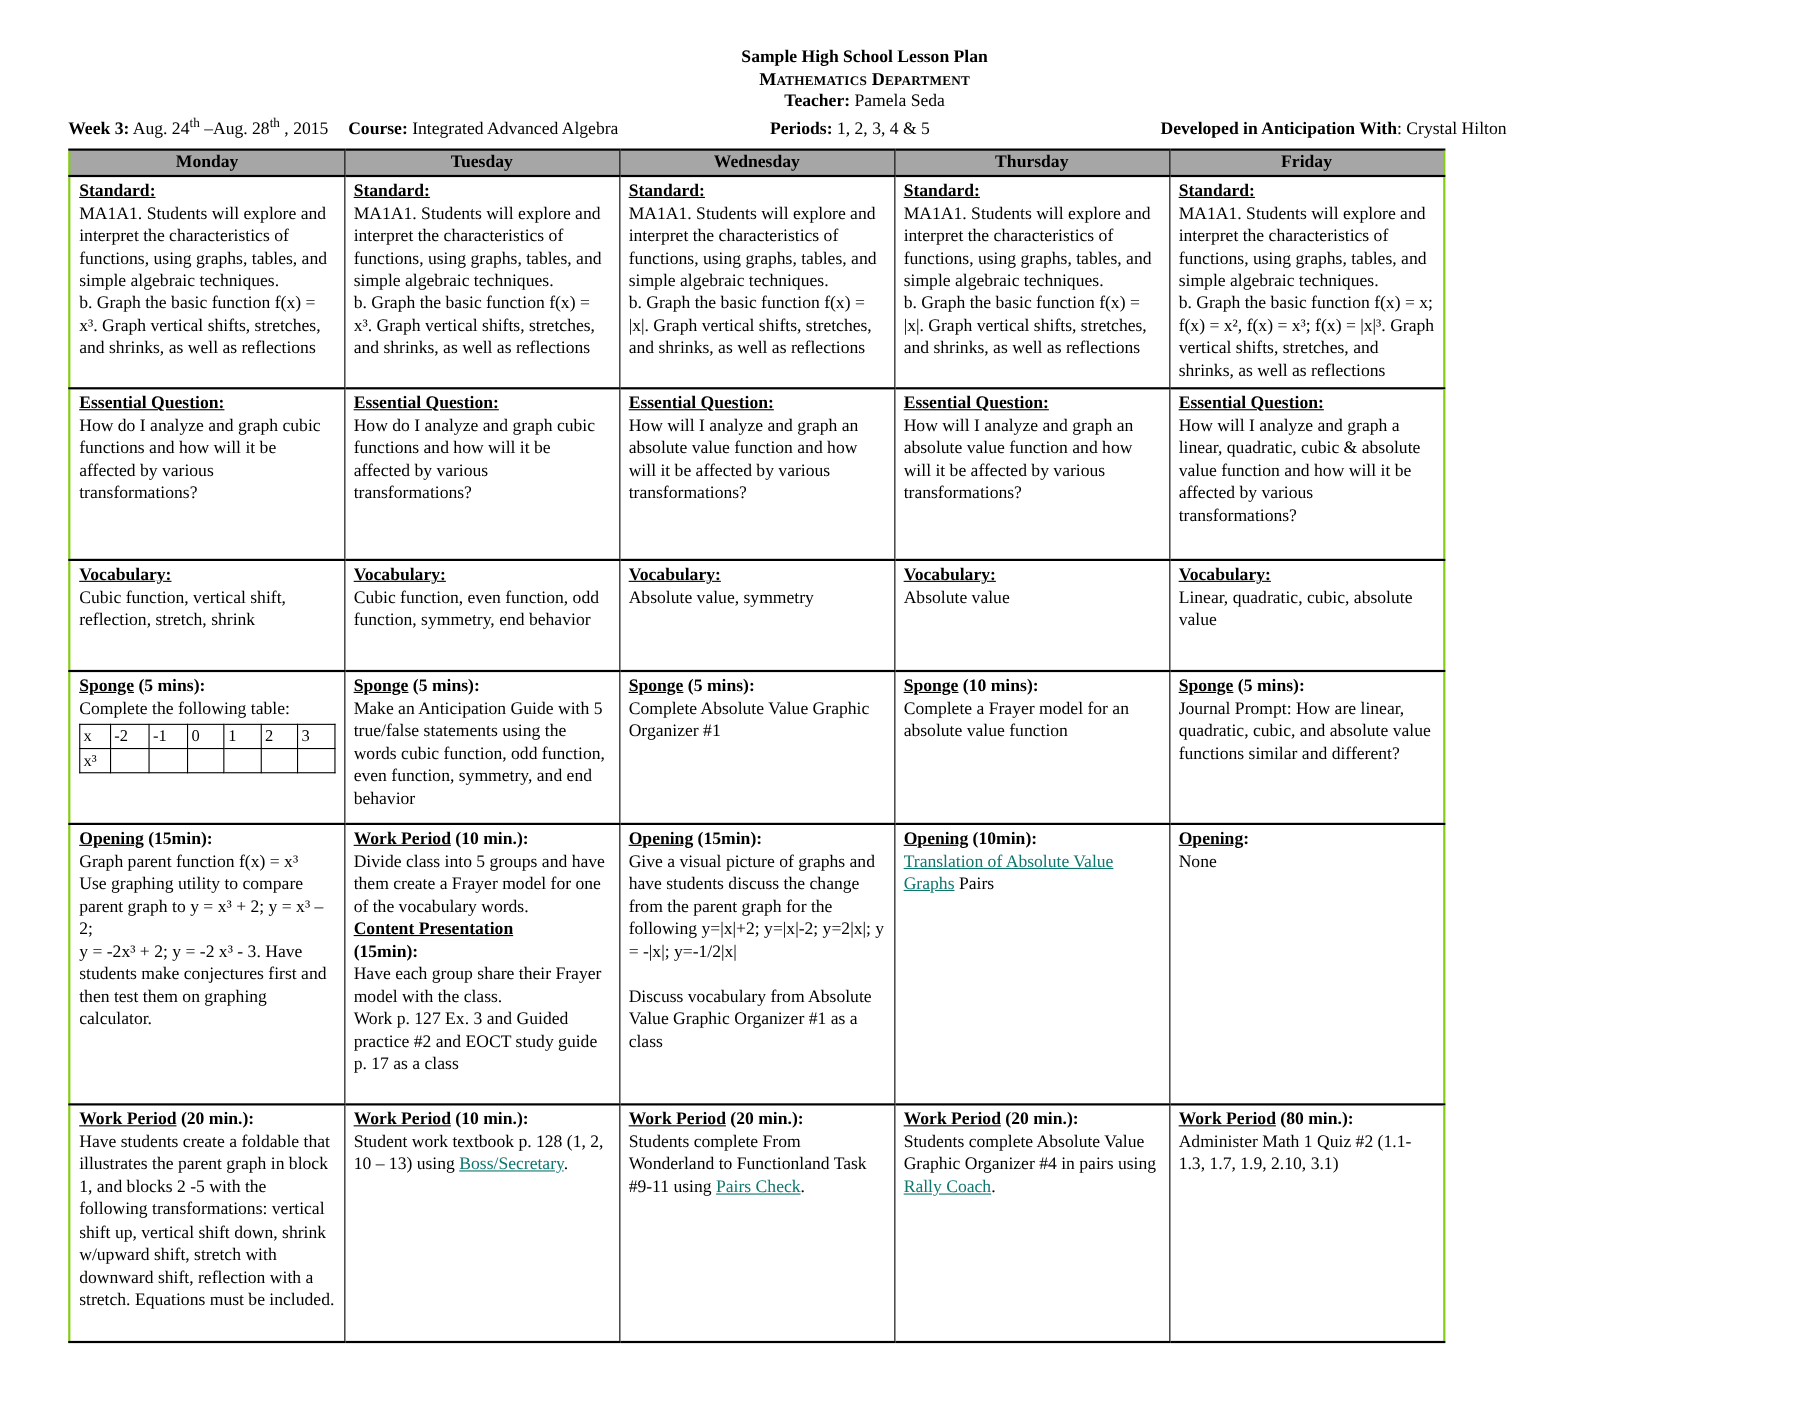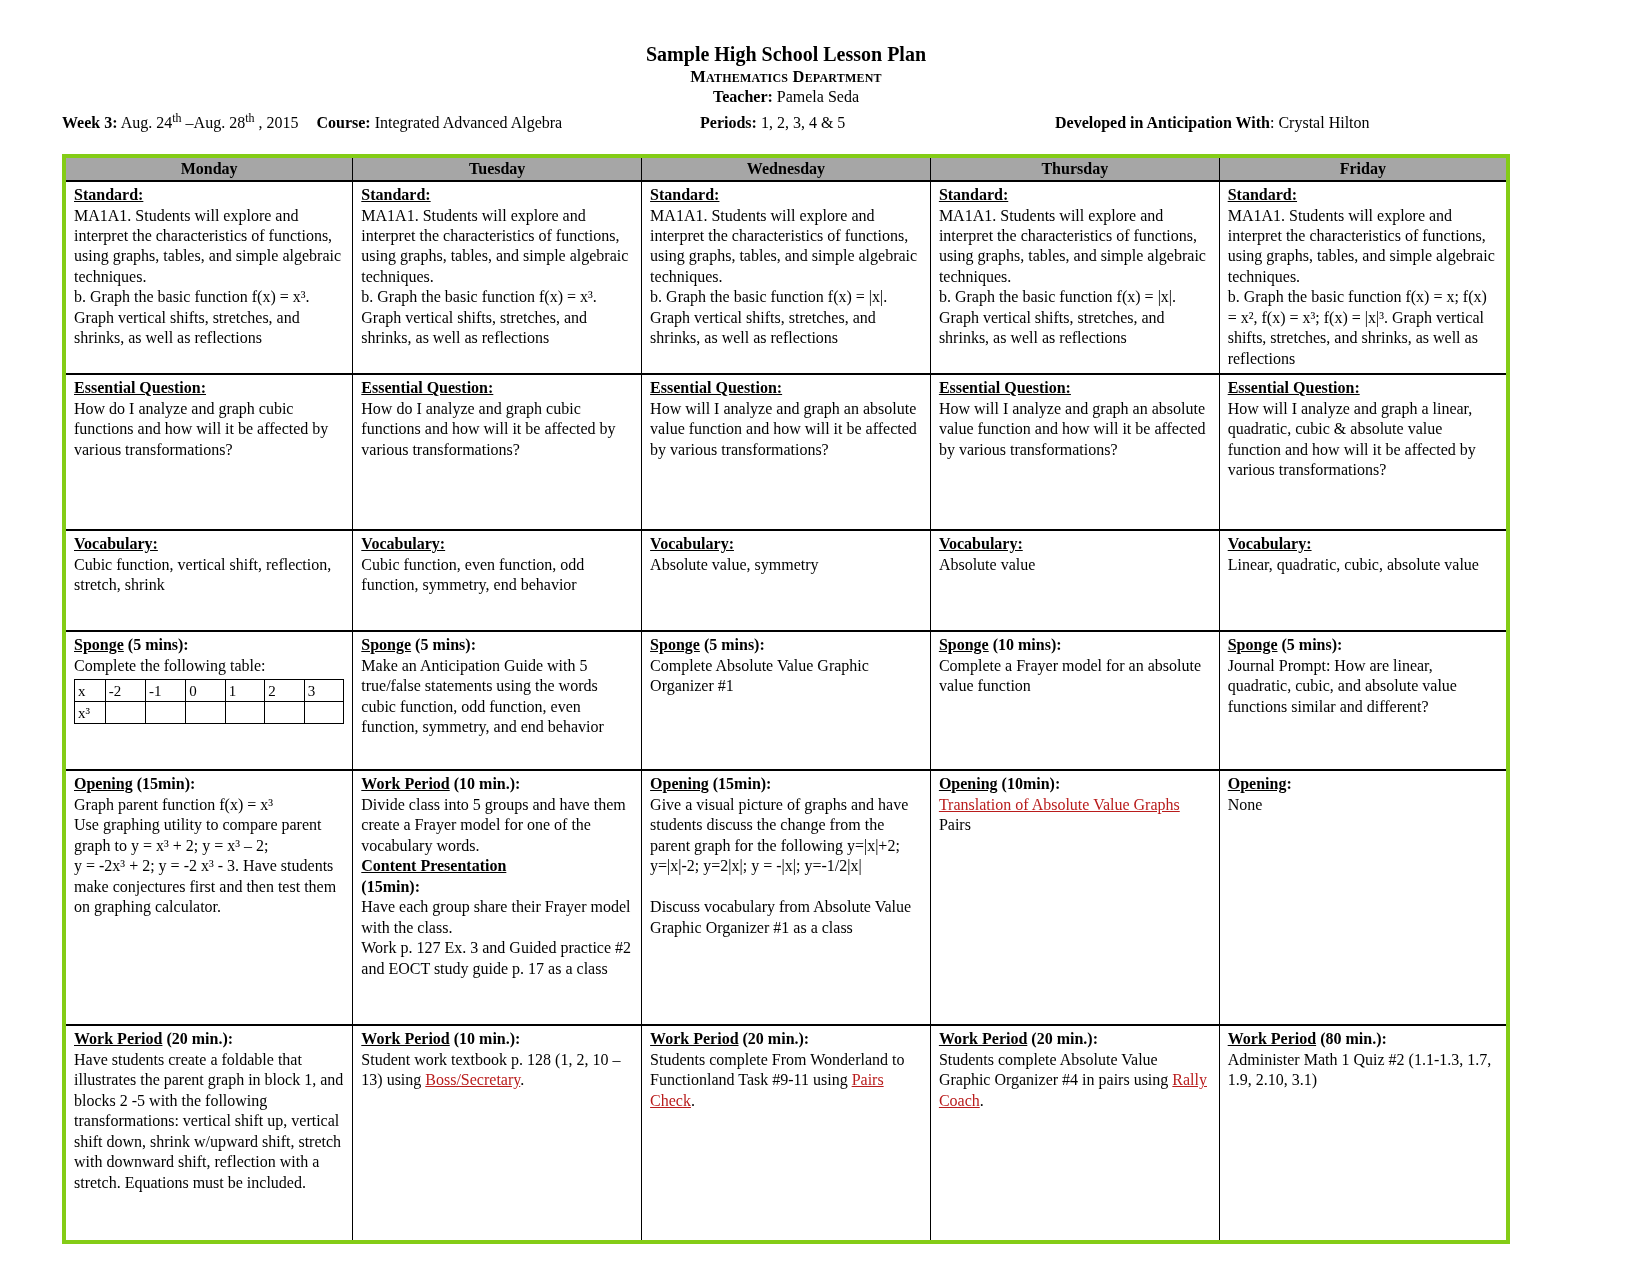--- a/index.html
+++ b/index.html
@@ -2,49 +2,49 @@
 <html><head>
 <meta charset="utf-8">
 <style>
   html,body{margin:0;padding:0;}
   body{
     width:1650px;height:1275px;overflow:hidden;background:#ffffff;color:#000;
     font-family:"Liberation Serif","DejaVu Serif",serif;font-size:16px;
   }
   .page{padding:42px 0 0 62px;}
   .hdr{width:1448px;text-align:center;line-height:1.24;}
-  .hdr .title{font-weight:bold;font-size:20px;}
+  .hdr .title{font-weight:bold;font-size:16px;}
   .hdr .dept{font-weight:bold;font-variant:small-caps;font-size:16.5px;letter-spacing:.2px;}
   .hdr .teacher{font-size:16px;text-align:center;}
   .b{font-weight:bold;}
   sup{font-size:12px;line-height:0;}
   .info{position:relative;width:1500px;margin-top:7px;height:21px;font-size:16px;white-space:nowrap;}
   .info .course-label{margin-left:18px;}
   .info .center{position:absolute;left:638px;top:0;}
   .info .right{position:absolute;left:993px;top:0;}
-  table.plan{border-collapse:collapse;table-layout:fixed;width:1448px;margin-top:19px;border:4px solid #84cc16;}
+  table.plan{border-collapse:collapse;table-layout:fixed;width:1252px;margin-top:5px;border:2px solid #84cc16;}
   table.plan > thead > tr > th{
     background:#A6A6A6;border:1px solid #000;border-top:2px solid #000;border-bottom:2px solid #000;
     height:22px;font-size:16px;font-weight:bold;padding:0;text-align:center;
   }
   table.plan > tbody > tr > td{
     border:1px solid #000;border-top:2px solid #000;border-bottom:2px solid #000;
     vertical-align:top;padding:3px 8px 4px 8px;line-height:1.28;
   }
   tr.r-standard > td{height:183px;}
   tr.r-eq > td{height:147px;}
   tr.r-vocab > td{height:92px;}
   tr.r-sponge > td{height:130px;}
   tr.r-opening > td{height:246px;}
   tr.r-work > td{height:207px;}
   .lbl{font-weight:bold;}
   .u{text-decoration:underline;}
   .body{white-space:pre-line;}
   .flow{white-space:normal;}
-  .link{color:#b91c1c;text-decoration:underline;cursor:pointer;}
+  .link{color:#0f766e;text-decoration:underline;cursor:pointer;}
   .cp-head{font-weight:bold;text-decoration:underline;}
   .cp-time{font-weight:bold;}
   .mini{border-collapse:collapse;margin-top:3px;}
   .mini td{border:1px solid #000;height:21px;padding:0 3px;font-size:15px;line-height:1.2;vertical-align:middle;}
   .mini td:first-child{width:26px;}
   .mini td + td{width:37px;}
 </style>
 </head>
 <body>
 

